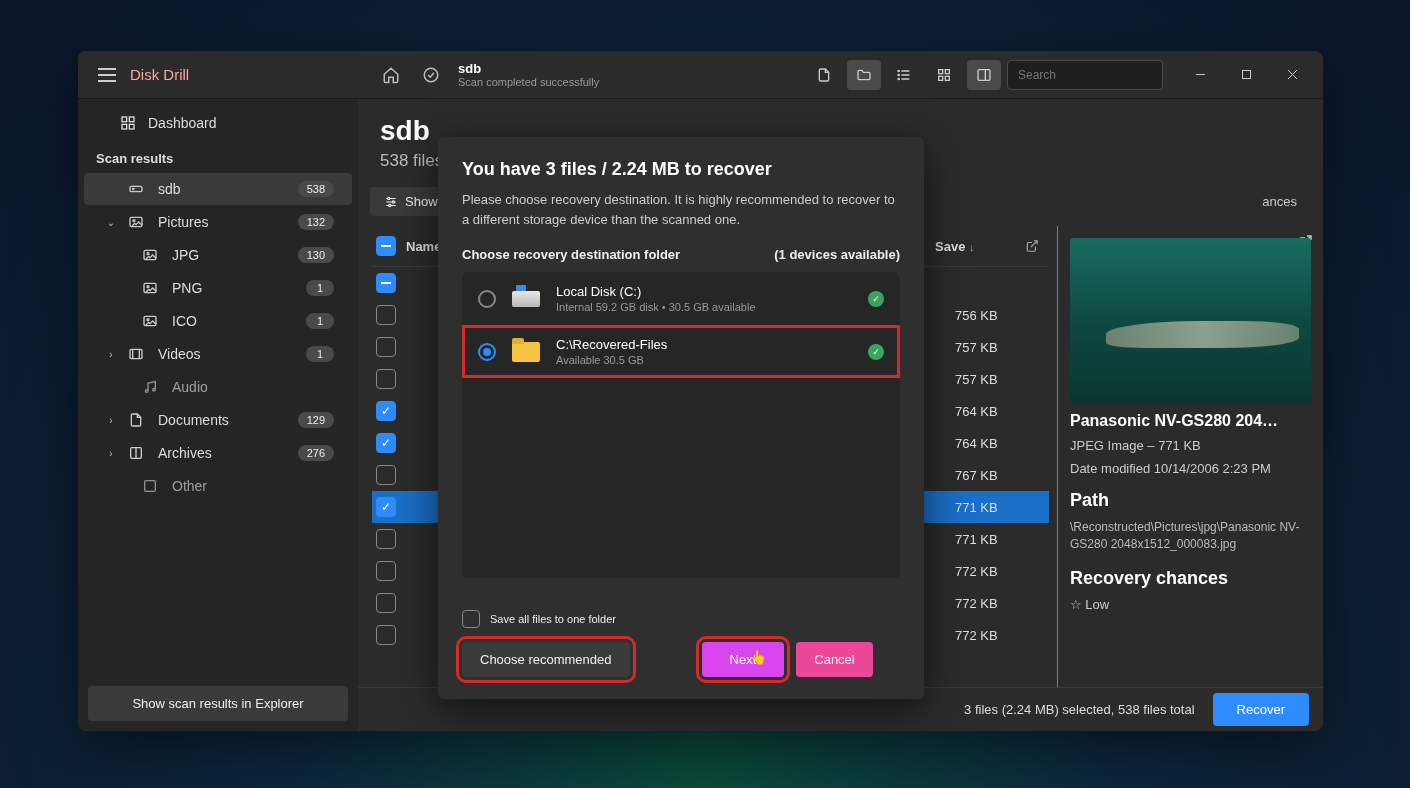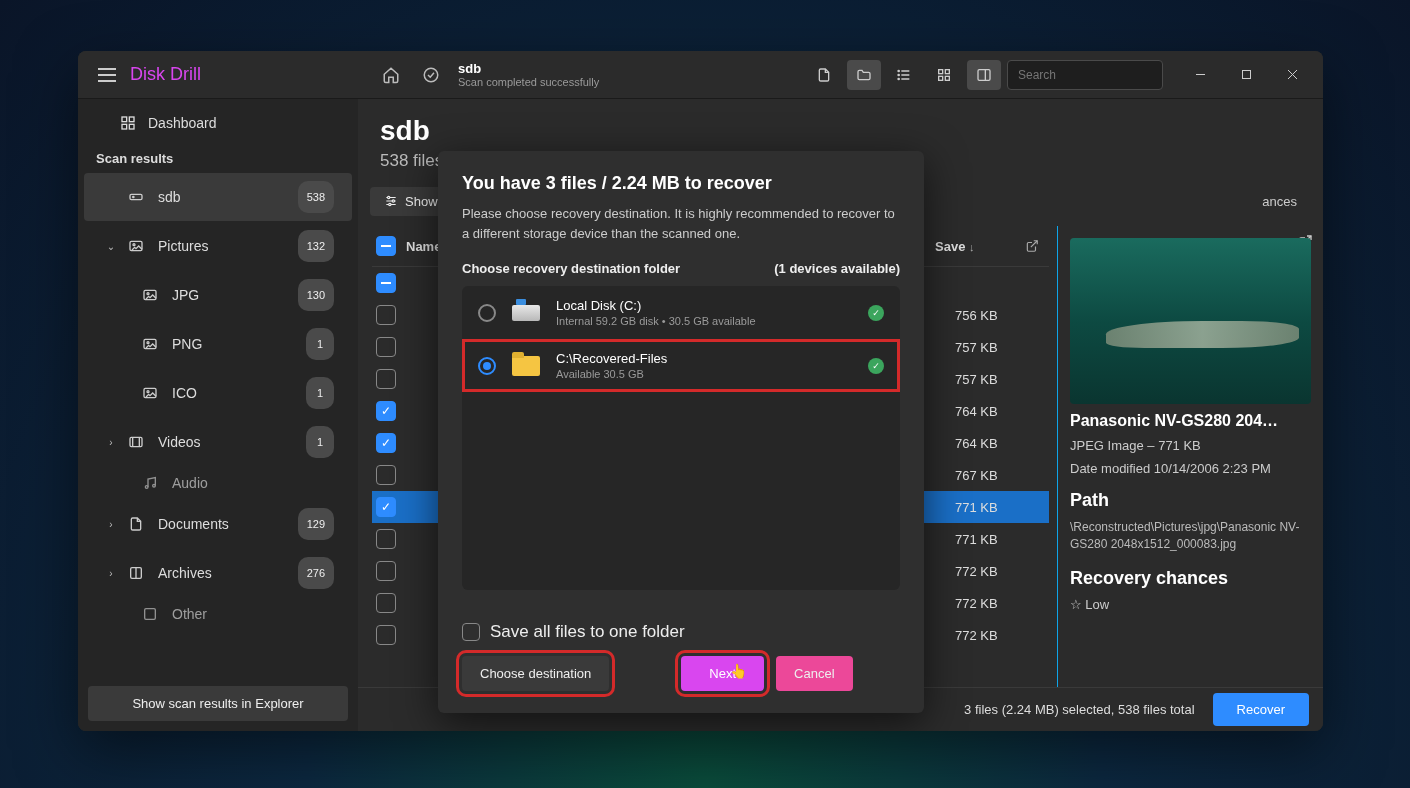--- a/index.html
+++ b/index.html
@@ -2,21 +2,21 @@
 <html><head>
 <meta charset="utf-8">
 <style>
 * { margin: 0; padding: 0; box-sizing: border-box; font-family: -apple-system, 'Segoe UI', sans-serif; }
 body { background: radial-gradient(ellipse at bottom, #0a4d3c 0%, #0c2840 40%, #0a1528 100%); width: 1410px; height: 788px; overflow: hidden; position: relative; }
 .window { position: absolute; left: 78px; top: 51px; width: 1245px; height: 680px; background: #2b2b2b; border-radius: 8px; display: flex; flex-direction: column; box-shadow: 0 20px 60px rgba(0,0,0,.5); overflow: hidden; }
 .titlebar { height: 48px; display: flex; align-items: center; padding: 0 8px; background: #2b2b2b; border-bottom: 1px solid #1a1a1a; }
 .tb-left { display: flex; align-items: center; gap: 14px; width: 280px; }
 .hamburger { width: 18px; height: 14px; display: flex; flex-direction: column; justify-content: space-between; cursor: pointer; margin-left: 12px; }
 .hamburger div { height: 2px; background: #ccc; }
-.app-title { color: #d946ef; font-size: 18px; font-weight: 500; }
+.app-title { color: #fca5a5; font-size: 15px; font-weight: 500; }
 .tb-nav { display: flex; align-items: center; gap: 10px; margin-left: 10px; }
 .nav-btn { width: 30px; height: 30px; display: flex; align-items: center; justify-content: center; color: #bbb; cursor: pointer; border-radius: 4px; }
 .crumb-block { margin-left: 12px; }
 .crumb-title { color: #fff; font-weight: 600; font-size: 13px; }
 .crumb-sub { color: #9a9a9a; font-size: 11px; }
 .tb-right { margin-left: auto; display: flex; align-items: center; gap: 6px; }
 .tb-iconbtn { width: 34px; height: 30px; display: flex; align-items: center; justify-content: center; color: #ccc; cursor: pointer; border-radius: 4px; }
 .tb-iconbtn.active { background: #4a4a4a; }
 .search-box { width: 156px; height: 30px; background: #1e1e1e; border: 1px solid #4a4a4a; border-radius: 4px; display: flex; align-items: center; padding: 0 10px; color: #aaa; font-size: 12px; }
 .search-box input { background: none; border: none; outline: none; color: #eee; flex: 1; font-size: 12px; }
@@ -24,30 +24,30 @@
 .win-btn { width: 46px; height: 30px; display: flex; align-items: center; justify-content: center; color: #ccc; cursor: pointer; }
 .body-row { flex: 1; display: flex; min-height: 0; }
 .sidebar { width: 280px; background: #252525; display: flex; flex-direction: column; padding-top: 6px; }
 .sb-dash { display: flex; align-items: flex-end; gap: 12px; padding: 10px 20px 10px 42px; color: #ddd; font-size: 14px; cursor: pointer; }
 .sb-section { padding: 10px 18px 6px; color: #ddd; font-size: 13px; font-weight: 600; }
 .sb-item { display: flex; align-items: center; gap: 10px; padding: 8px 18px 8px 20px; color: #ddd; font-size: 14px; cursor: pointer; border-radius: 4px; margin: 1px 6px; }
 .sb-item.active { background: #3a3a3a; }
 .sb-item .chev { width: 14px; text-align: center; color: #bbb; font-size: 10px; }
 .sb-item .icon { width: 20px; text-align: center; color: #ccc; }
 .sb-item .label { flex: 1; }
-.sb-item .badge { background: #4a4a4a; color: #eee; font-size: 11px; padding: 10px 9px; border-radius: 10px; min-width: 28px; text-align: center; }
+.sb-item .badge { background: #4a4a4a; color: #eee; font-size: 11px; padding: 2px 9px; border-radius: 10px; min-width: 28px; text-align: center; }
 .sb-item.child { padding-left: 58px; }
 .sb-footer { margin-top: auto; padding: 10px; }
 .sb-explorer { background: #3a3a3a; color: #eee; width: 100%; padding: 10px; border: none; border-radius: 4px; font-size: 13px; cursor: pointer; }
 .main { flex: 1; display: flex; flex-direction: column; background: #2b2b2b; min-width: 0; }
 .main-head { padding: 16px 22px 6px; }
 .mh-title { color: #fff; font-size: 28px; font-weight: 700; }
 .mh-sub { color: #bbb; font-size: 17px; margin-top: 4px; }
 .tabs-row { display: flex; align-items: center; gap: 6px; padding: 10px 12px; }
-.tab-btn { display: flex; align-items: flex-start; gap: 7px; padding: 7px 14px; background: #3a3a3a; color: #eee; border-radius: 4px; font-size: 13px; cursor: pointer; }
+.tab-btn { display: flex; align-items: flex-end; gap: 7px; padding: 7px 14px; background: #3a3a3a; color: #eee; border-radius: 4px; font-size: 13px; cursor: pointer; }
 .tab-plain { color: #ccc; padding: 7px 14px; font-size: 13px; cursor: pointer; }
 .table-area { flex: 1; display: flex; min-height: 0; }
 .table-col { flex: 1; overflow: hidden; padding: 0 8px 0 14px; }
 .th-row { display: flex; align-items: center; padding: 10px 4px; color: #ddd; font-size: 13px; font-weight: 600; border-bottom: 1px solid #3a3a3a; }
 .th-chk { width: 30px; }
 .th-name { flex: 1; }
 .th-size { width: 90px; text-align: left; }
 .th-ext { width: 20px; color: #aaa; }
 .row { display: flex; align-items: center; padding: 6px 4px; color: #ddd; font-size: 13px; }
 .row.sel { background: #1a6fc7; }
@@ -61,40 +61,40 @@
 .pv-open { position: absolute; top: 8px; right: 10px; color: #ccc; cursor: pointer; }
 .pv-img { width: 100%; height: 166px; background: linear-gradient(180deg, #1a6b5e 0%, #0d4a42 50%, #0a3530 100%); border-radius: 4px; position: relative; overflow: hidden; }
 .pv-img::after { content: ''; position: absolute; left: 15%; right: 5%; top: 50%; height: 16%; background: linear-gradient(90deg, #8a9580 0%, #b5bfaa 50%, #8a9580 100%); border-radius: 50% 30% 40% 20%; opacity: .75; }
 .pv-title { color: #fff; font-size: 16px; font-weight: 700; white-space: nowrap; overflow: hidden; text-overflow: ellipsis; }
 .pv-line { color: #ccc; font-size: 13px; }
 .pv-label { color: #fff; font-weight: 600; font-size: 18px; margin-top: 6px; }
 .pv-small { color: #bbb; font-size: 12px; line-height: 1.45; }
 .status-bar { height: 44px; border-top: 1px solid #3a3a3a; display: flex; align-items: center; justify-content: flex-end; gap: 18px; padding: 0 14px; font-size: 13px; color: #ddd; }
 .recover-btn { background: #2e8cff; color: #fff; border: none; padding: 9px 24px; border-radius: 4px; font-size: 13px; cursor: pointer; }
 .modal-backdrop { position: absolute; inset: 48px 0 0 280px; }
-.modal { position: absolute; left: 80px; top: 52px; width: 486px; height: 562px; background: #2f2f2f; border-radius: 6px; box-shadow: 0 10px 40px rgba(0,0,0,.6); padding: 22px 24px; display: flex; flex-direction: column; }
+.modal { position: absolute; left: 80px; top: 38px; width: 486px; height: 562px; background: #2f2f2f; border-radius: 6px; box-shadow: 0 10px 40px rgba(0,0,0,.6); padding: 22px 24px; display: flex; flex-direction: column; }
 .md-title { color: #fff; font-size: 18px; font-weight: 600; }
 .md-text { color: #ccc; font-size: 13px; line-height: 1.5; margin-top: 10px; }
 .md-row-head { display: flex; justify-content: space-between; color: #eee; font-size: 13px; font-weight: 600; margin-top: 18px; }
 .dest-list { margin-top: 10px; background: #262626; border-radius: 6px; flex: 1; overflow: hidden; }
 .dest-item { display: flex; align-items: center; gap: 14px; padding: 12px 16px; cursor: pointer; position: relative; }
 .dest-item.hl { outline: 3px solid #d42a2a; outline-offset: -3px; }
 .radio { width: 18px; height: 18px; border: 2px solid #888; border-radius: 50%; display: flex; align-items: center; justify-content: center; }
 .radio.on { border-color: #2e8cff; }
 .radio.on::after { content: ''; width: 8px; height: 8px; background: #2e8cff; border-radius: 50%; }
 .dest-icon { width: 32px; height: 24px; display: flex; align-items: center; justify-content: center; }
 .drive-ico { width: 28px; height: 16px; background: linear-gradient(#e8e8e8, #b8b8b8); border-radius: 2px; position: relative; }
 .drive-ico::before { content: ''; position: absolute; top: -6px; left: 4px; width: 10px; height: 6px; background: #3a8dde; border-radius: 1px; }
 .folder-ico { width: 28px; height: 20px; background: #f5c542; border-radius: 2px; position: relative; }
 .folder-ico::before { content: ''; position: absolute; top: -4px; left: 0; width: 12px; height: 6px; background: #e0b030; border-radius: 2px 2px 0 0; }
 .dest-txt { flex: 1; }
 .dest-name { color: #fff; font-size: 13px; font-weight: 500; }
 .dest-sub { color: #9a9a9a; font-size: 11px; margin-top: 2px; }
 .dest-ok { width: 16px; height: 16px; background: #3ba55d; border-radius: 50%; display: flex; align-items: center; justify-content: center; color: #fff; font-size: 9px; }
-.md-save { display: flex; align-items: center; gap: 10px; margin-top: 32px; color: #eee; font-size: 17px; }
+.md-save { display: flex; align-items: center; gap: 10px; margin-top: 32px; color: #eee; font-size: 11px; }
 .md-save .chk { width: 18px; height: 18px; }
 .md-btns { display: flex; align-items: center; gap: 12px; margin-top: 14px; }
 .md-btn { padding: 10px 18px; border-radius: 4px; font-size: 13px; cursor: pointer; border: none; position: relative; }
 .md-choose { background: #3a3a3a; color: #eee; outline: 3px solid #d42a2a; outline-offset: 3px; }
 .md-next { background: #d946ef; color: #fff; padding: 10px 28px; outline: 3px solid #d42a2a; outline-offset: 3px; margin-left: 60px; }
 .md-cancel { background: #ec4899; color: #eee; }
 .cursor-img { position: absolute; right: 16px; top: 7px; font-size: 14px; color: #fff; pointer-events: none; }
 svg { display: block; }
 </style>
 </head>
@@ -499,21 +499,21 @@
               <div class="dest-sub">Available 30.5 GB</div>
             </div>
             <div class="dest-ok">✓</div>
           </div>
         </div>
       <div class="md-save">
         <div class="chk"></div>
         <span>Save all files to one folder</span>
       </div>
       <div class="md-btns">
-        <button class="md-btn md-choose">Choose destination</button>
+        <button class="md-btn md-choose">Choose recommended</button>
         <button class="md-btn md-next">
           <span>Next</span>
           <span class="cursor-img">👆</span>
         </button>
         <button class="md-btn md-cancel">Cancel</button>
       </div>
     </div>
   </div>
 </div>
 

